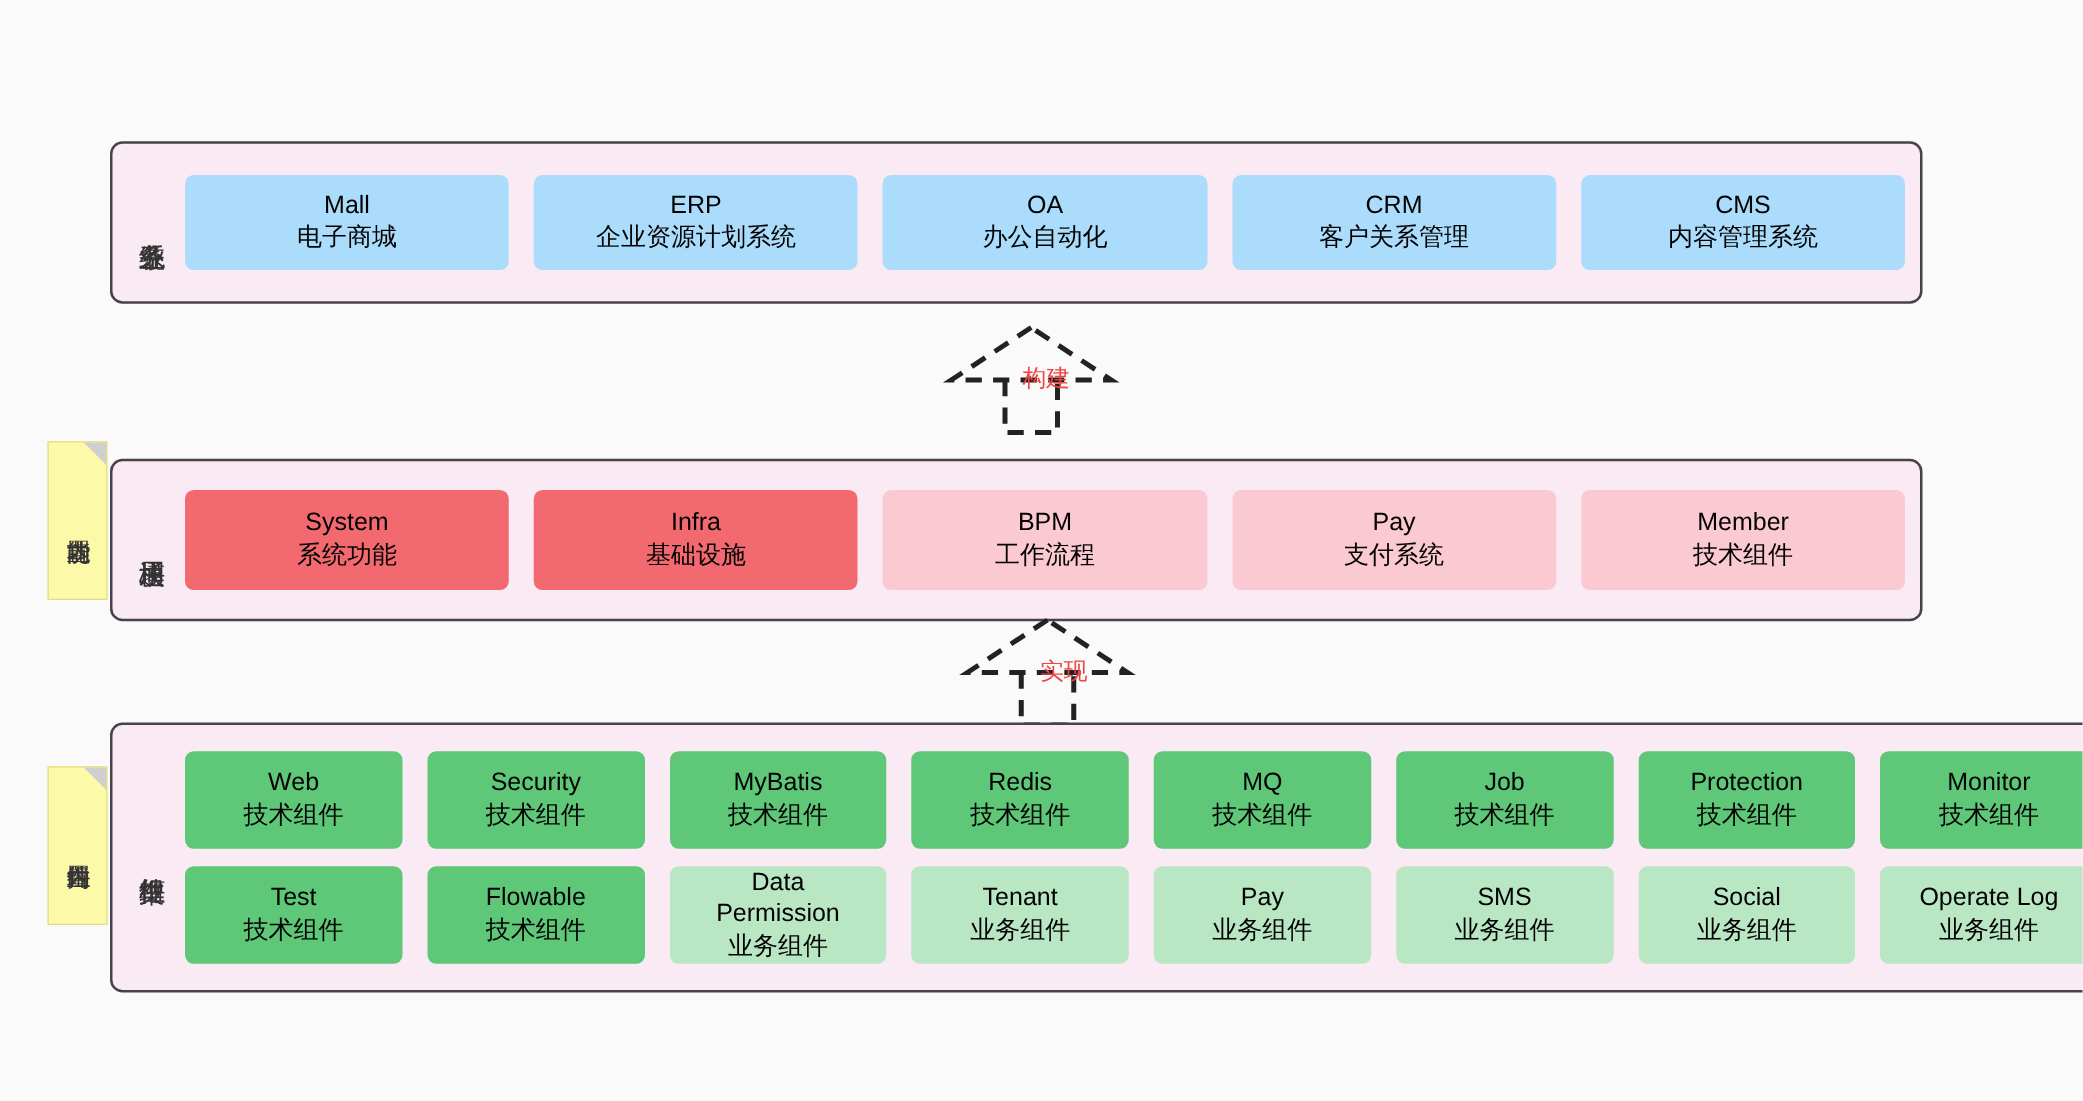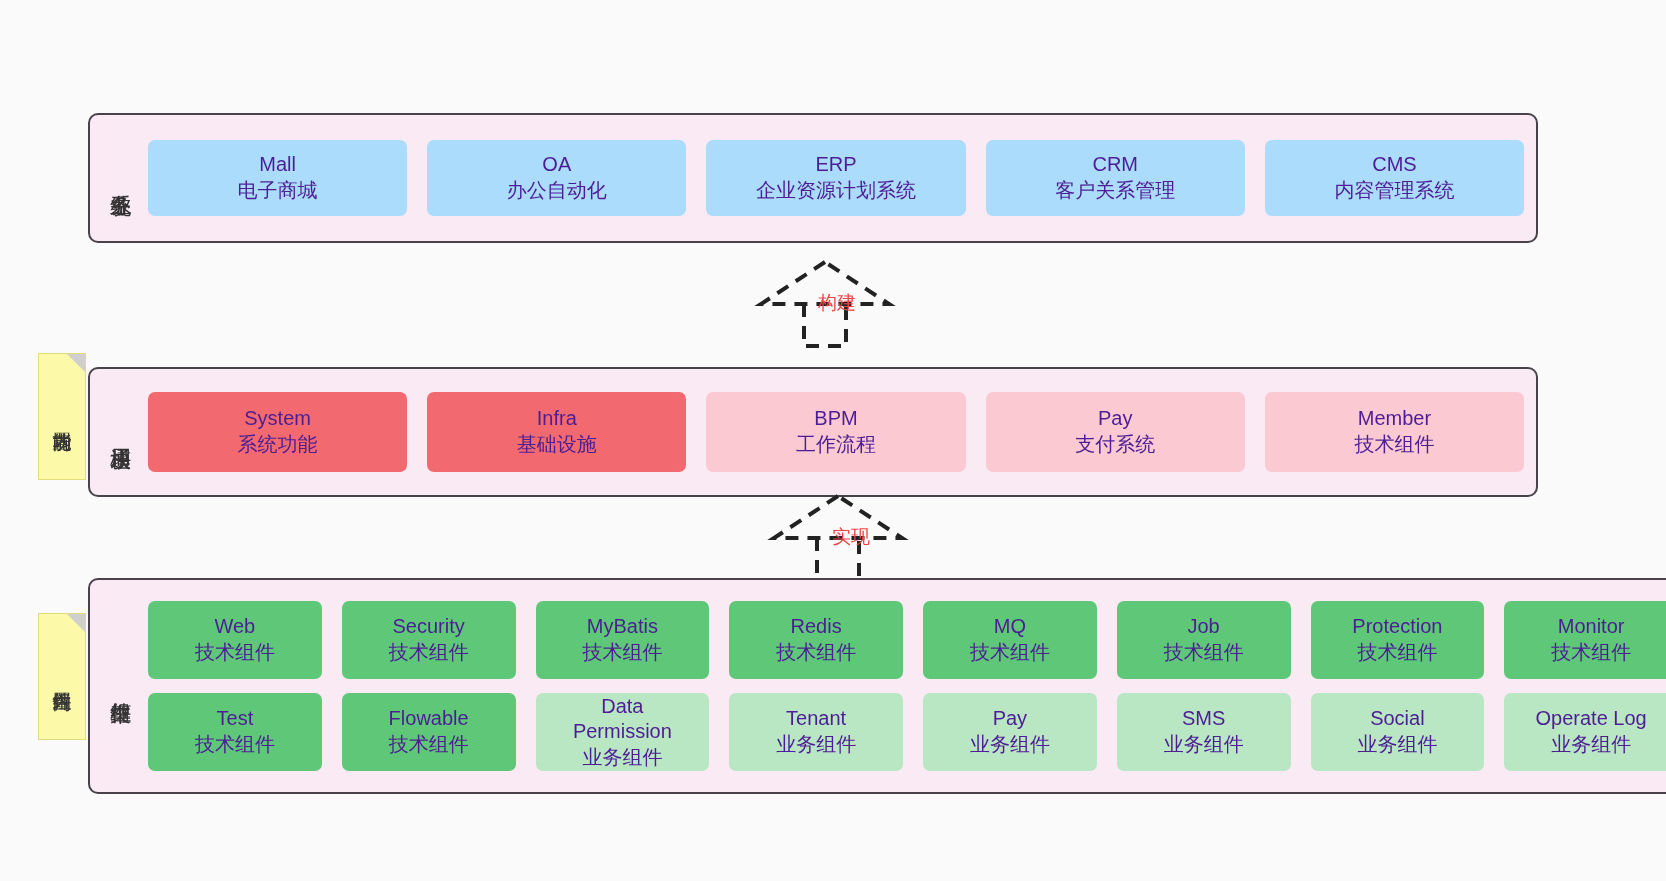--- a/index.html
+++ b/index.html
@@ -68,21 +68,21 @@
   .card {
     flex: 1 1 0;
     border-radius: 7px;
     display: flex;
     flex-direction: column;
     align-items: center;
     justify-content: center;
     text-align: center;
     font-size: 20px;
     line-height: 1.28;
-    color: #4c1d95;
+    color: #000000;
     box-sizing: border-box;
     padding: 6px 4px;
   }
   .card .ln { display: block; }
 
   
   .c-blue       { background: #abdcfb; }
   .c-red        { background: #f26a70; }
   .c-pink       { background: #fbc9d1; }
   .c-green      { background: #5ec878; }
@@ -134,26 +134,26 @@
 
   <div class="layer" style="left:88px; top:113px; width:1450px; height:130px;">
     <div class="layer-title">业务系统</div>
     <div class="layer-body">
       <div class="row" style="height:76px;">
         <div class="card c-blue">
           <span class="ln">Mall</span>
           <span class="ln">电子商城</span>
         </div>
         <div class="card c-blue">
+          <span class="ln">ERP</span>
+          <span class="ln">企业资源计划系统</span>
+        </div>
+        <div class="card c-blue">
           <span class="ln">OA</span>
           <span class="ln">办公自动化</span>
-        </div>
-        <div class="card c-blue">
-          <span class="ln">ERP</span>
-          <span class="ln">企业资源计划系统</span>
         </div>
         <div class="card c-blue">
           <span class="ln">CRM</span>
           <span class="ln">客户关系管理</span>
         </div>
         <div class="card c-blue">
           <span class="ln">CMS</span>
           <span class="ln">内容管理系统</span>
         </div>
       </div>

